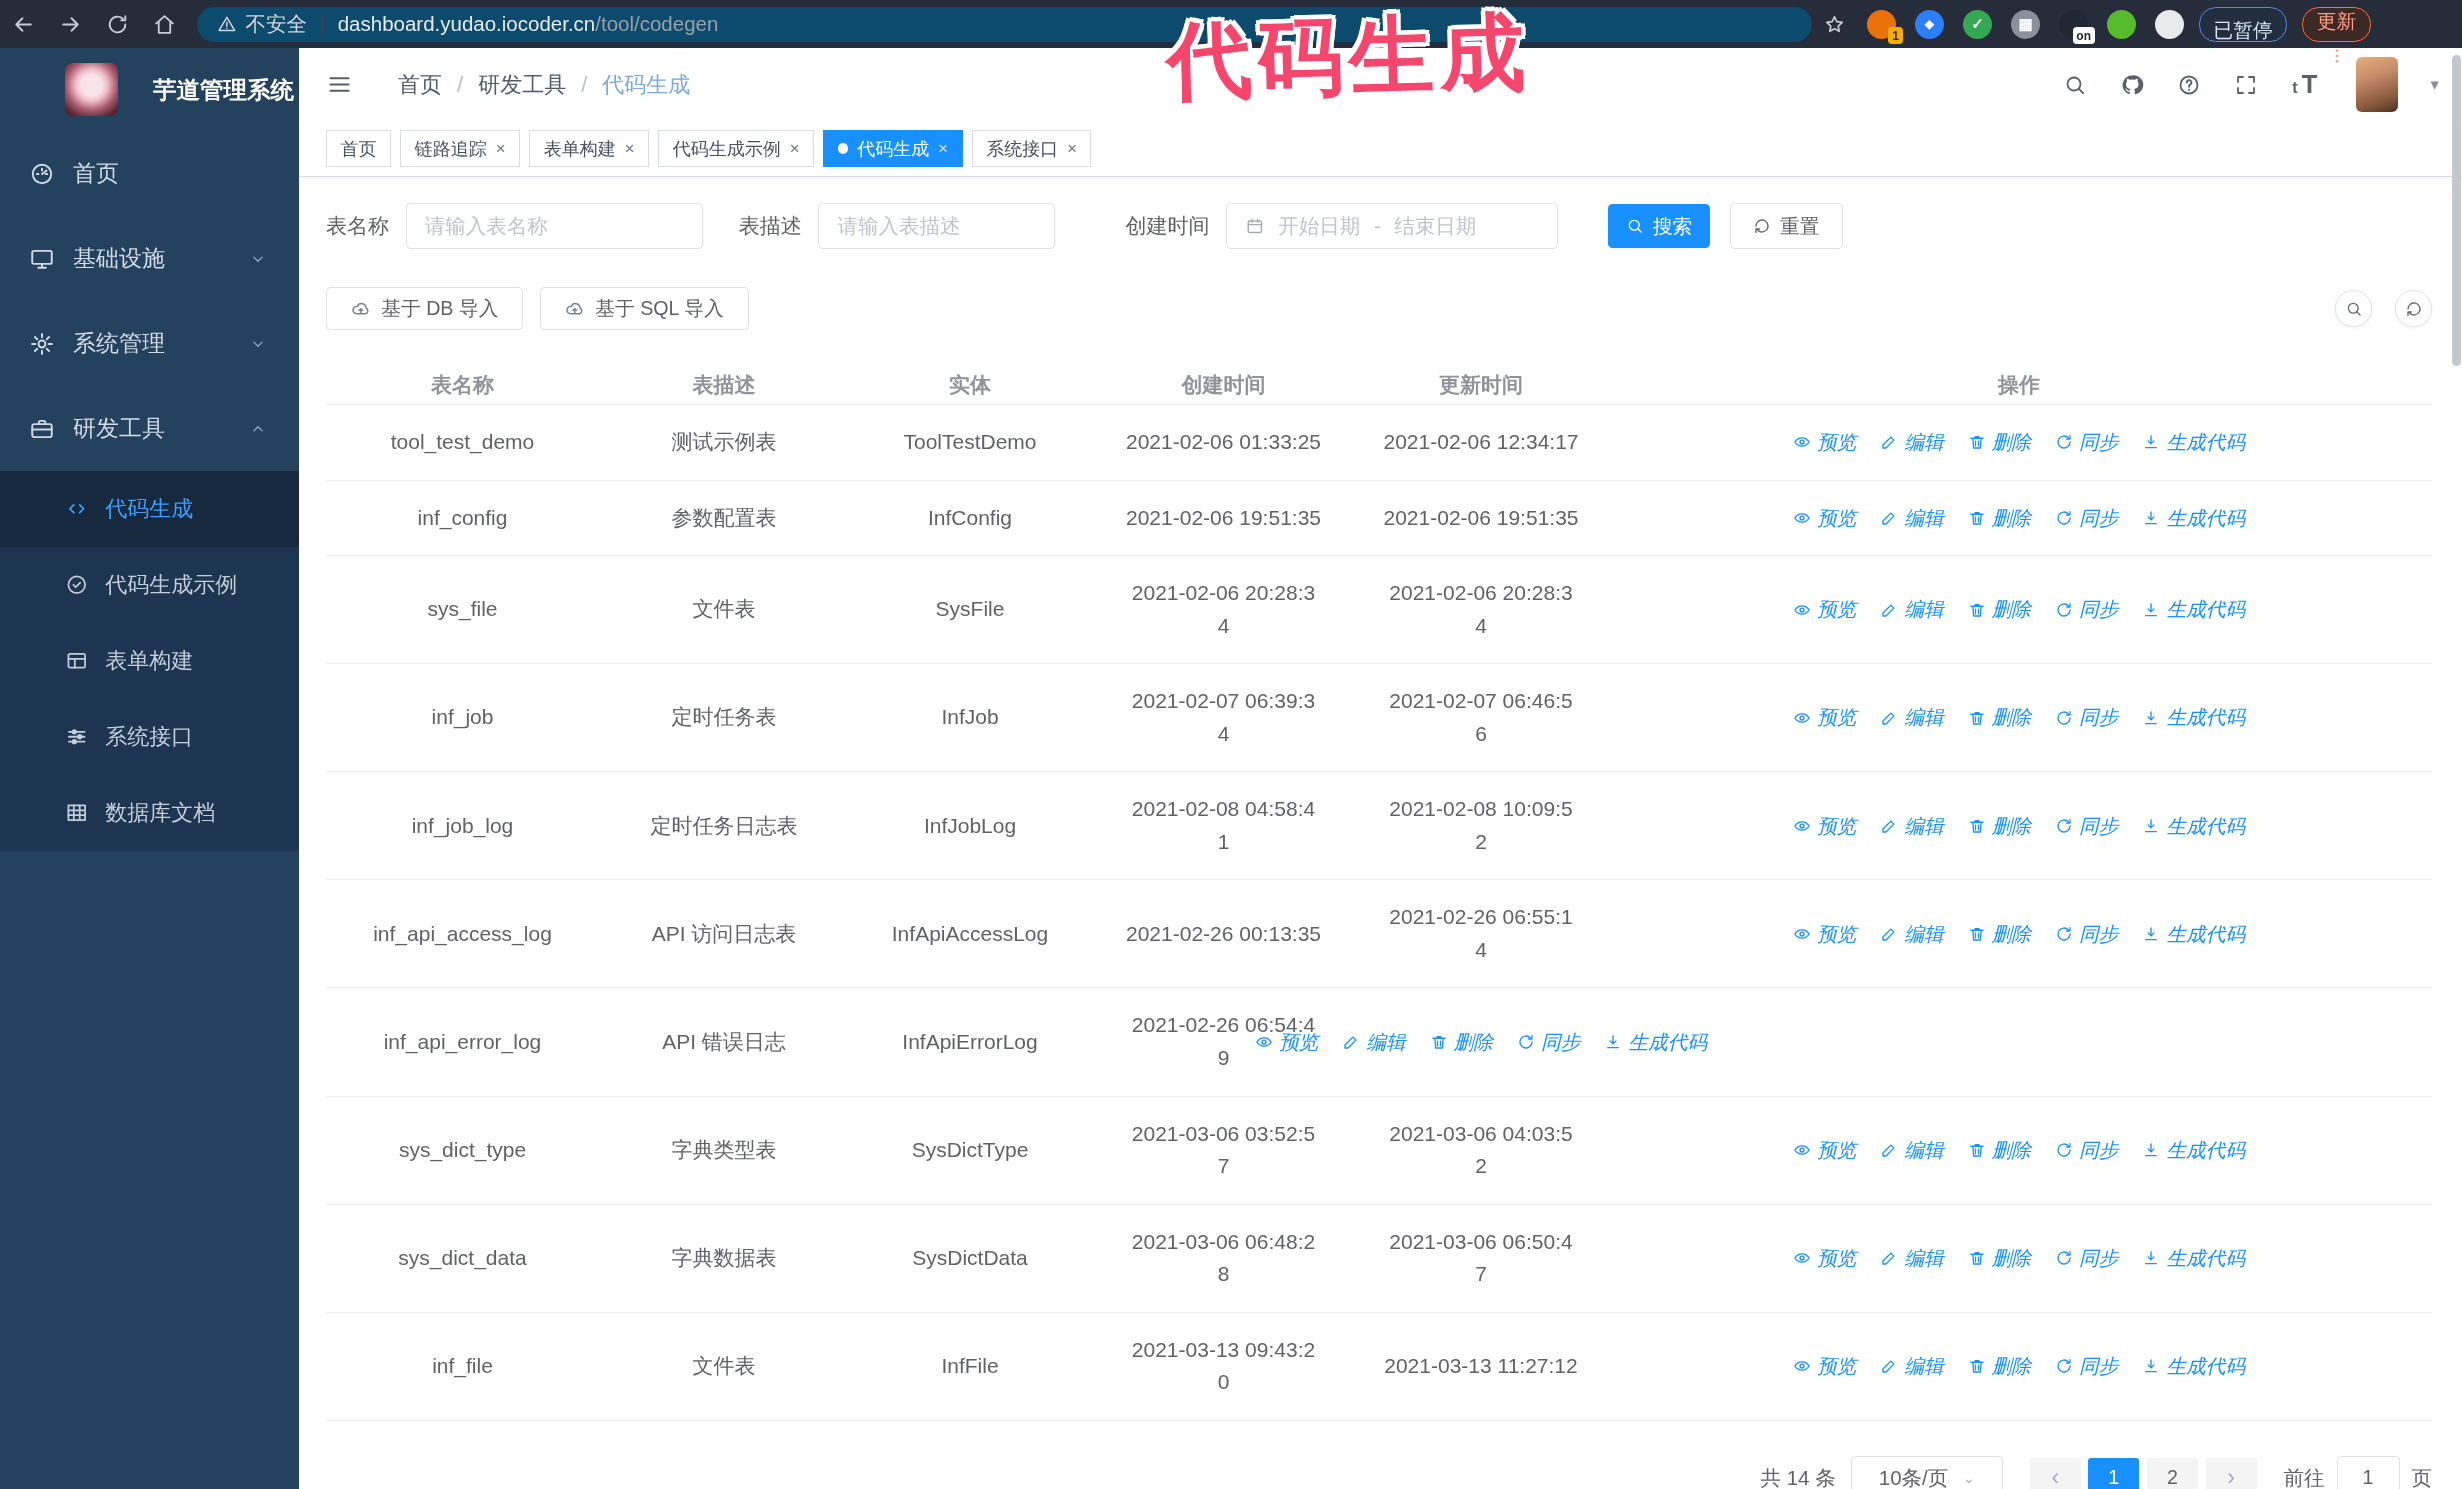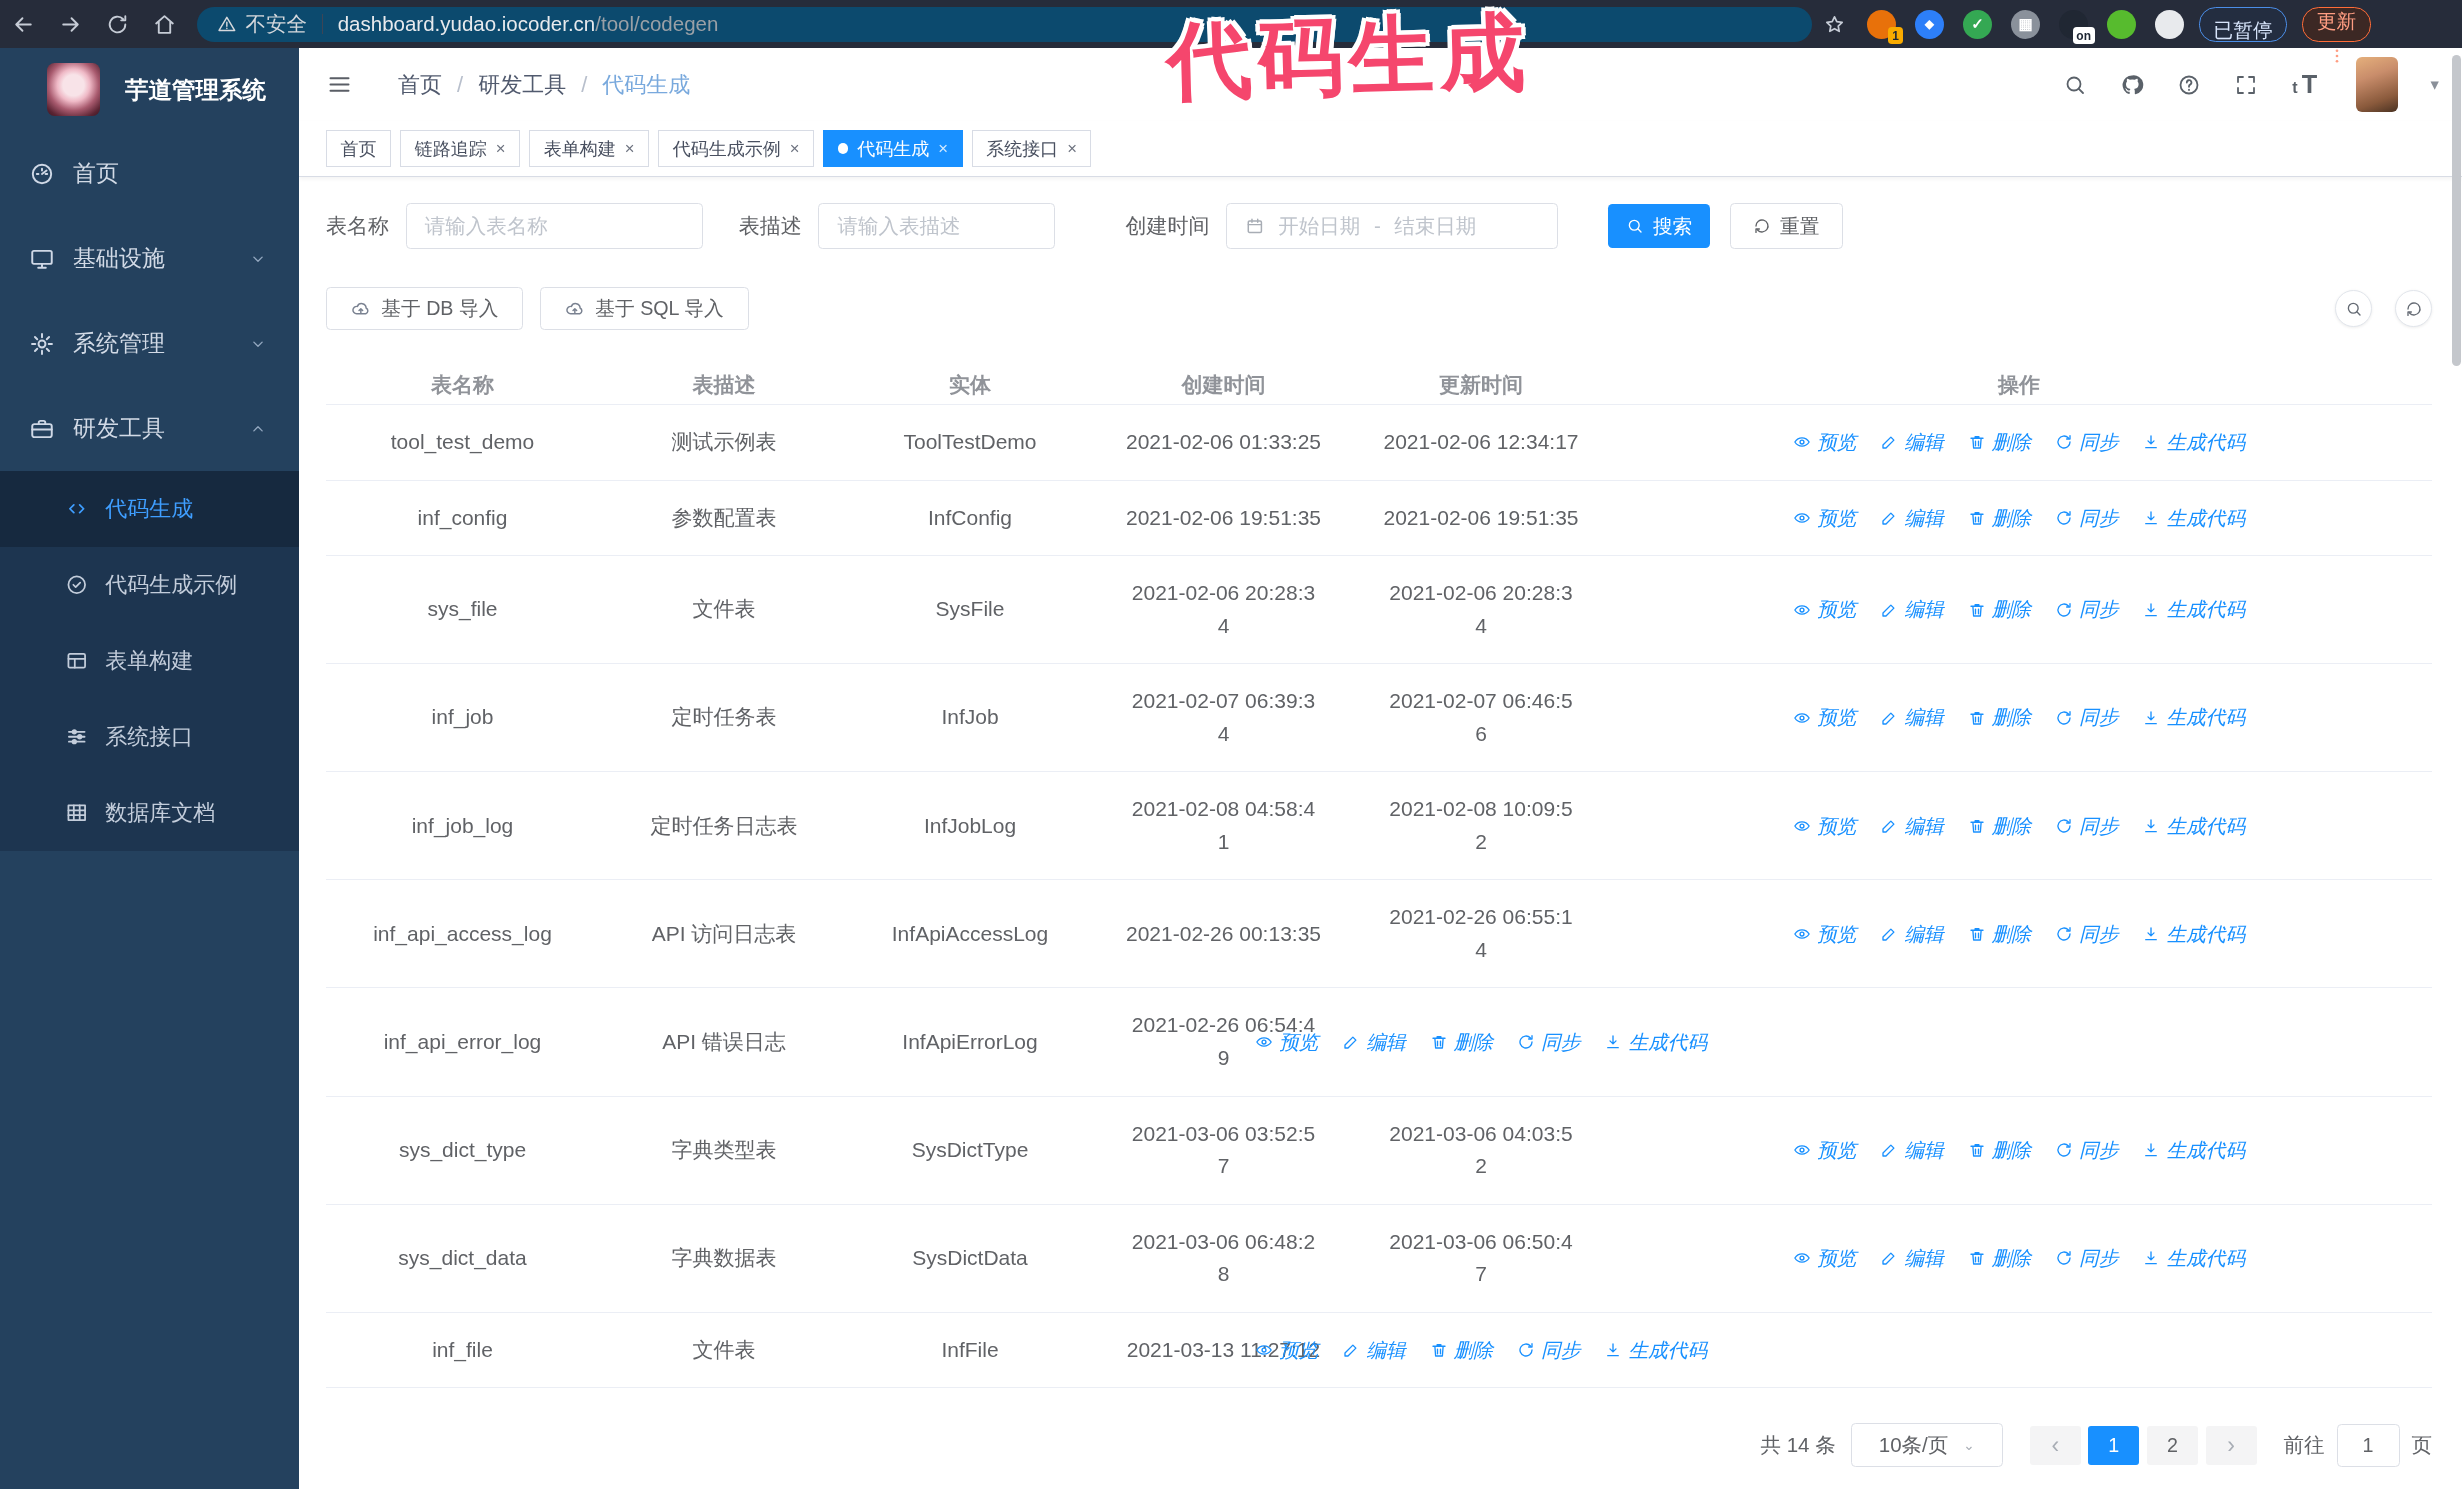--- a/index.html
+++ b/index.html
@@ -27,21 +27,21 @@
              border-radius:3.8px;color:#1e2633;font-weight:700;}
   .pill{height:33px;border-radius:16.7px;display:flex;align-items:center;gap:9px;padding:0 13.6px;
         font-size:19.7px;margin-left:15px;flex-direction:column;}
   .pill.paused{border:1.5px solid #4b8ee8;background:#232d40;color:#d7e5fb;}
   .face{width:23px;height:23px;border-radius:50%;background:radial-gradient(circle at 35% 35%,#ffe082 0 20%,#fbc02d 70%,#f2a818 100%);}
   .pill.update{border:1.5px solid #ff6c38;background:#3c2824;color:#ff9d82;gap:12px;}
   .kebab{font-size:18px;}
 
   
   .sidebar{position:absolute;top:48px;left:0;width:299px;bottom:0;background:#24415e;color:#cfd8e6;}
-  .logo-row{height:83px;display:flex;align-items:center;padding-left:47px;gap:25px;}
+  .logo-row{height:83px;display:flex;align-items:center;padding-left:65px;gap:35px;}
   .logo-img{width:53px;height:53px;border-radius:7.6px;flex:0 0 auto;
      background:radial-gradient(circle at 50% 42%,#f8e3e8 0 26%,#efb9c6 40%,#a85a6e 62%,#5a2433 85%,#3c1722 100%);}
   .logo-title{font-size:23.5px;font-weight:700;color:#fff;white-space:nowrap;}
   .menu-item{height:85px;display:flex;align-items:center;padding:0 23px 0 29px;font-size:23px;
              color:#d2dae6;position:relative;cursor:pointer;}
   .mi-icon{font-size:26px;margin-right:18px;color:#cfd8e6;}
   .mi-chevron{position:absolute;right:32px;font-size:18px;color:#93a7bf;}
   .submenu{background:#1d3550;}
   .submenu-item{height:76px;display:flex;align-items:center;padding-left:65px;font-size:22px;
                 color:#c3cddb;cursor:pointer;}
@@ -936,20 +936,22 @@
                     </svg>
                   </span>
                   <span>生成代码</span>
                 </span>
               </div>
             </div>
             <div class="trow">
               <div class="td">inf_file</div>
               <div class="td">文件表</div>
               <div class="td">InfFile</div>
+              <div class="td">2021-03-13 09:43:2
+0</div>
               <div class="td">2021-03-13 11:27:12</div>
               <div class="td actions">
                 <span class="action">
                   <span class="aic iwrap">
                     <svg class="ic" viewBox="0 0 24 24" fill="none" stroke="currentColor" stroke-width="1.8" stroke-linecap="round" stroke-linejoin="round">
                       <path d="M2.5 12S6 6.5 12 6.5 21.5 12 21.5 12 18 17.5 12 17.5 2.5 12 2.5 12z"></path>
                       <circle cx="12" cy="12" r="2.6"></circle>
                     </svg>
                   </span>
                   <span>预览</span>

